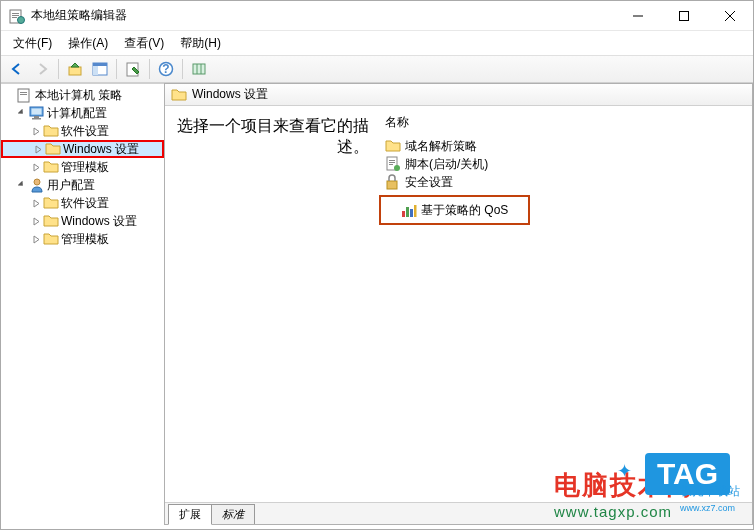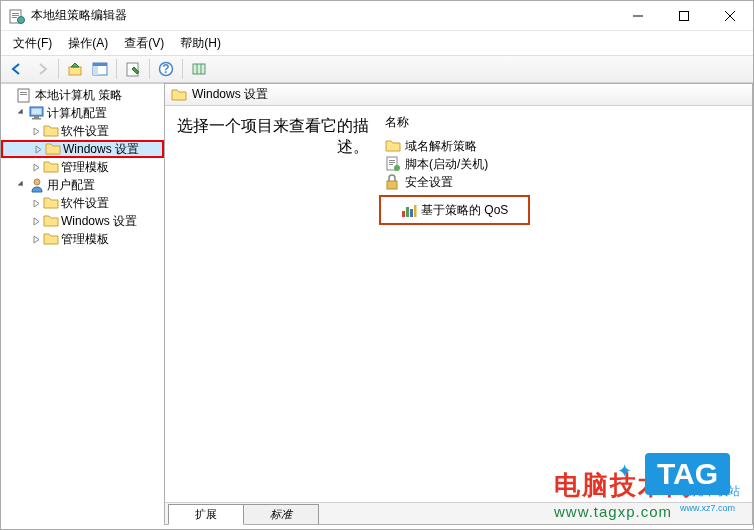--- a/index.html
+++ b/index.html
@@ -42,21 +42,21 @@
     .desc-col { width: 212px; padding: 10px 8px; }
     .desc-text { font-size: 16px; text-align: right; }
     .list-col { flex: 1; padding: 6px 0; }
     .list-header { padding: 2px 8px 6px 8px; font-size: 12px; }
     .list-row { display: flex; align-items: center; height: 18px; padding: 0 8px; gap: 4px; }
     .list-row-icon { width: 16px; height: 16px; flex-shrink: 0; }
     
     .highlight-wrap { border: 2px solid #c2410c; padding: 4px 20px; margin: 4px 6px 0 2px; display: inline-block; min-width: 150px; }
     
     .tab-strip { height: 22px; display: flex; align-items: flex-end; padding-left: 3px; background: #f4f4f4; border-top: 1px solid #d0d0d0; }
-    .tab { padding: 2px 26px; background: #fff; border: 1px solid #999; border-bottom: none; margin-right: -1px; font-size: 11px; position: relative; }
+    .tab { padding: 2px 10px; background: #fff; border: 1px solid #999; border-bottom: none; margin-right: -1px; font-size: 11px; position: relative; }
     .tab.active { background: #fff; border-bottom: 1px solid #fff; margin-bottom: -1px; }
     .tab.inactive { font-style: italic; background: #f0f0f0; }
     
     .watermarks { position: absolute; bottom: 10px; right: 60px; pointer-events: none; opacity: 0.95; }
     .wm-red { color: #e42a1b; font-size: 26px; font-weight: bold; letter-spacing: 2px; font-family: "Microsoft YaHei"; }
     .wm-url { color: #15803d; font-size: 15px; letter-spacing: 1px; }
     .wm-tag { position: absolute; bottom: 35px; right: 24px; background: #1f96e0; color: #fff; font-size: 30px; font-weight: bold; padding: 4px 12px; border-radius: 4px; pointer-events: none; }
     .wm-xz { position: absolute; bottom: 16px; right: 14px; color: #1f96e0; font-size: 12px; pointer-events: none; }
     .wm-star { position: absolute; bottom: 48px; right: 122px; color: #1f96e0; font-size: 18px; pointer-events: none; }
     

